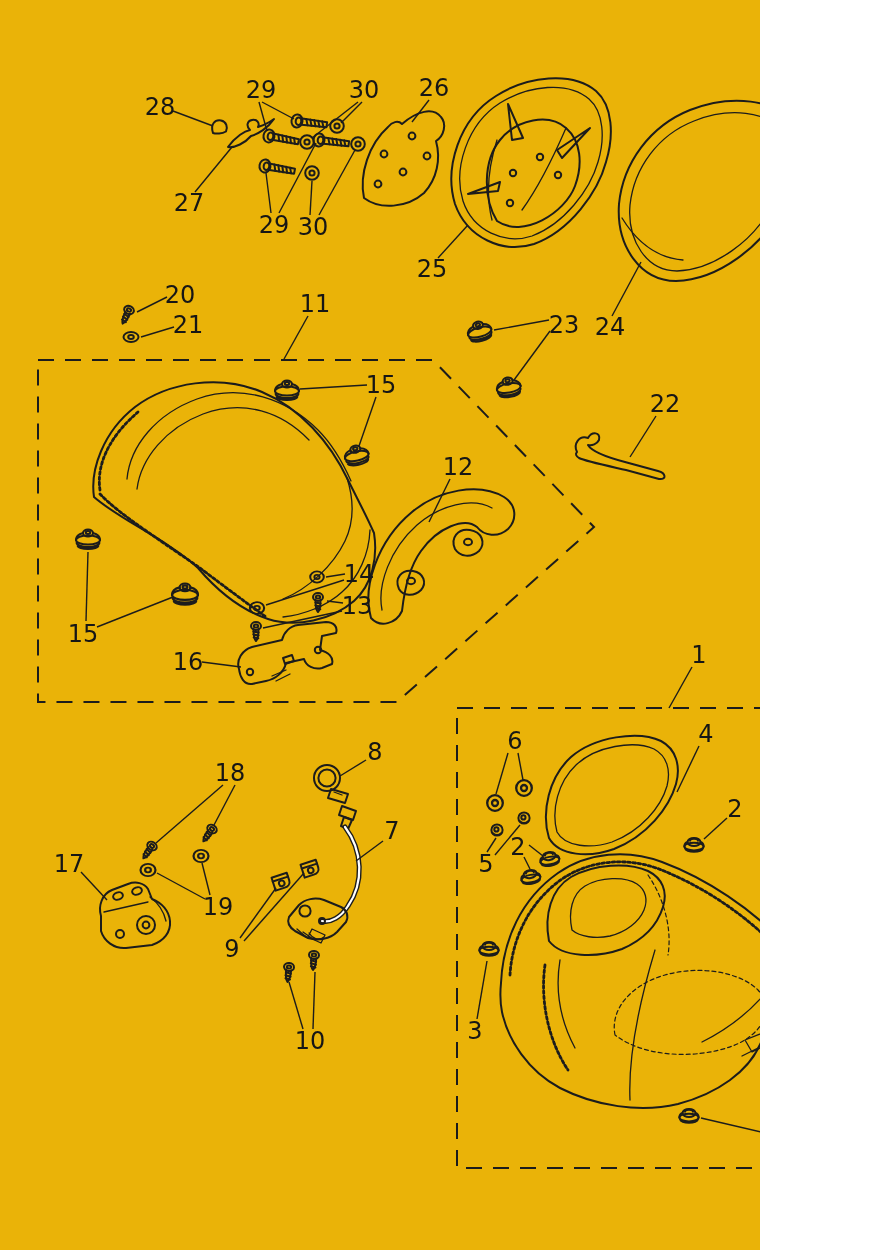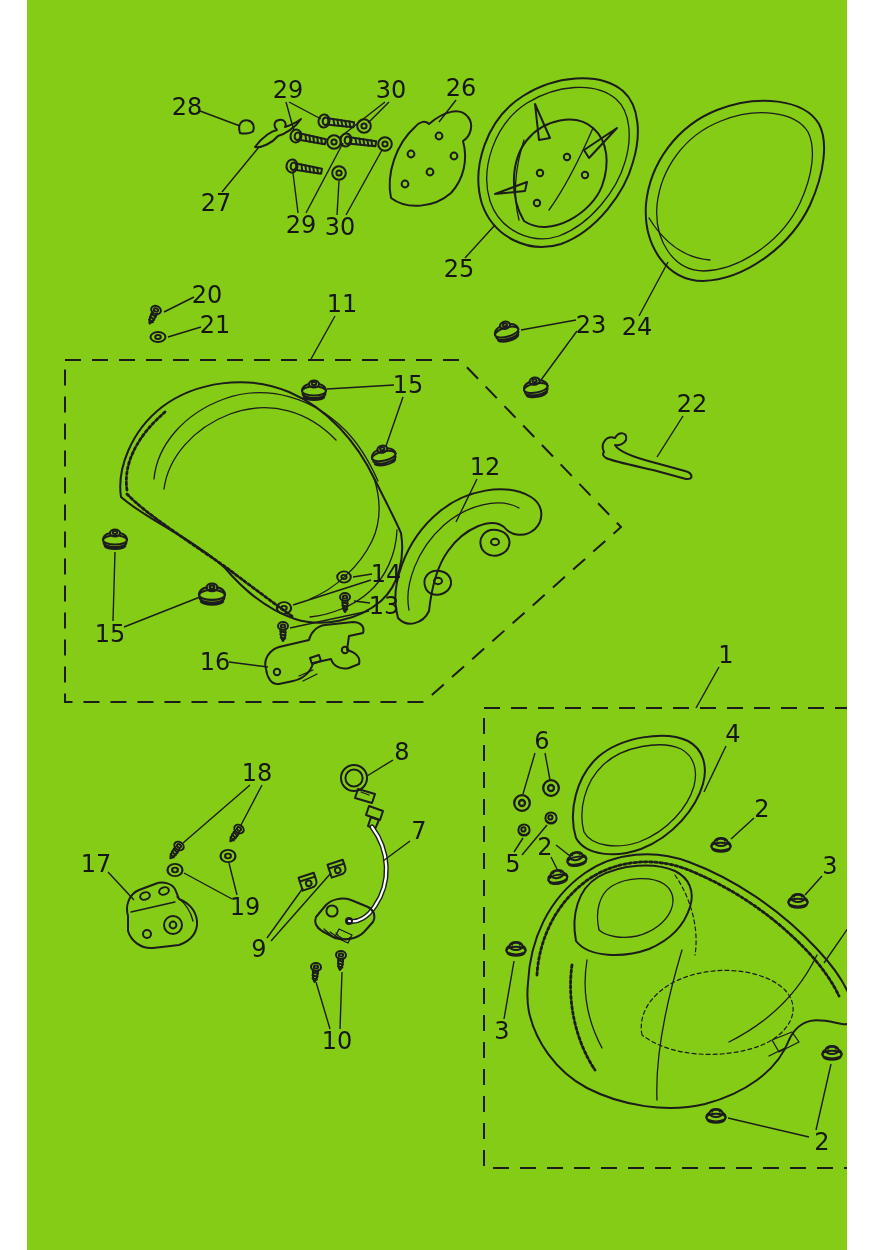--- a/index.html
+++ b/index.html
@@ -1,16 +1,16 @@
 <!DOCTYPE html>
 <html><head>
 <meta charset="utf-8">
 <style>
   html,body{margin:0;padding:0;background:#ffffff;}
-  .stage{position:relative;width:820px;height:1250px;background:#84cc16;overflow:hidden;margin-left:27px;}
+  .stage{position:relative;width:760px;height:1250px;background:#eab308;overflow:hidden;}
   svg{position:absolute;left:0;top:0;}
   .art{stroke:#1c1c1c;fill:none;stroke-width:2;stroke-linecap:round;stroke-linejoin:round;}
   .thin{stroke-width:1.3;}
   .stitch{stroke-width:2.8;stroke-dasharray:2.6 2.6;}
   .dash-int{stroke-width:1.2;stroke-dasharray:4 3;}
   .dashbox{fill:none;stroke:#1c1c1c;stroke-width:2;stroke-dasharray:16 11;}
   .leader{stroke:#1c1c1c;stroke-width:1.4;fill:none;}
   .callout{font-family:"DejaVu Sans",sans-serif;font-size:24px;fill:#161616;
            text-anchor:middle;dominant-baseline:central;}
   .cablecore{stroke:#ffffff;stroke-width:2.2;fill:none;}

